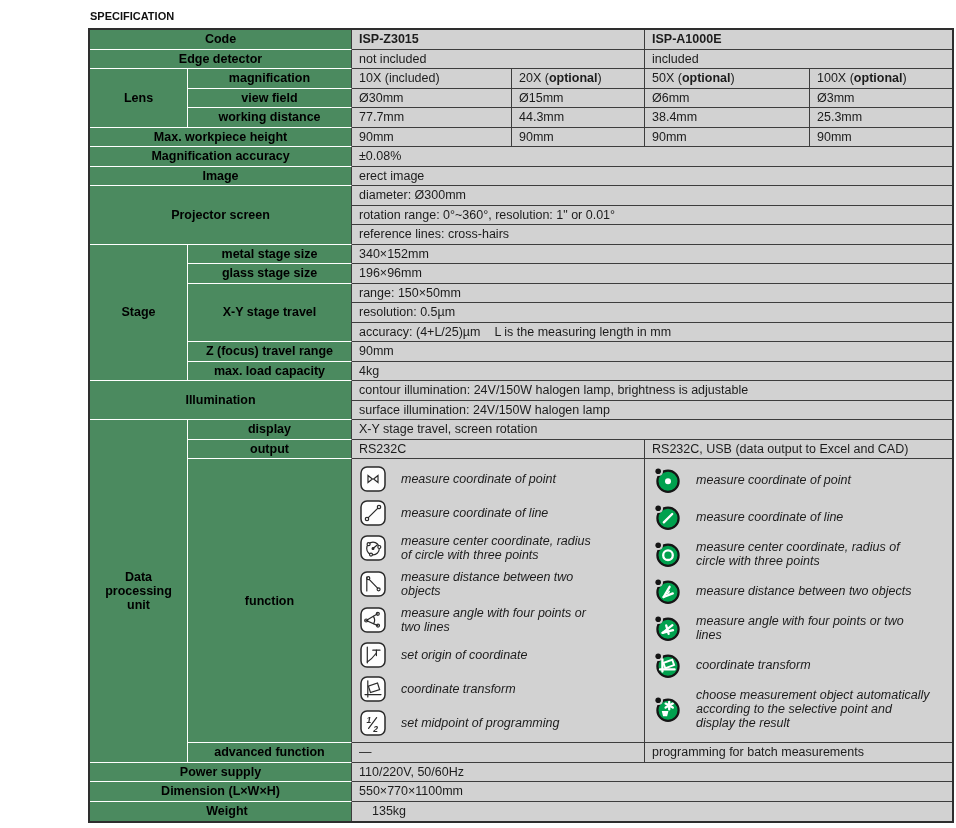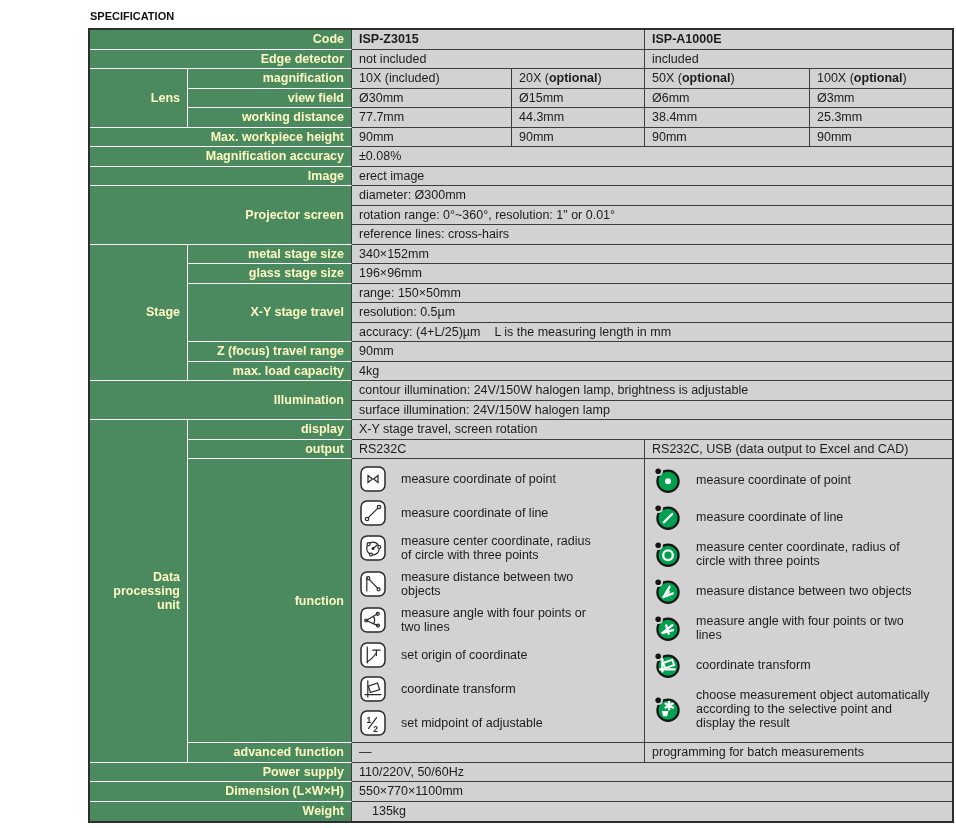--- a/index.html
+++ b/index.html
@@ -17,36 +17,36 @@
     position:absolute; left:88px; top:28px;
     border:2px solid #2e2e2e;
   }
   table { border-spacing:0; table-layout:fixed; width:862px; }
   th, td {
     font-size:12.5px; line-height:14px; padding:2px 7px;
     vertical-align:middle; overflow:hidden;
   }
   tr.rh { height:19.5px; }
   .g {
-    background:var(--green,#4b8a5f); color:#fef9c3; font-weight:bold; text-align:right;
+    background:var(--green,#4b8a5f); color:#000000; font-weight:bold; text-align:center;
     border-right:1px solid #3d3d3d; border-bottom:1px solid #fff;
   }
   .gw { border-right:1px solid #fff; }
   .v {
     background:var(--gray,#d2d2d2); color:#1c1c1c; font-weight:normal;
     border-right:1px solid #3d3d3d; border-bottom:1px solid #3d3d3d;
   }
   .b { font-weight:bold; }
   .lc { border-right:none !important; }
   tr:last-child th, tr:last-child td { border-bottom:none;padding-left:20px; }
   .fn-cell { vertical-align:top; padding:7px 4px 6px 8px; }
   .fn-list { display:flex; flex-direction:column; }
   .fn-list.left  { gap:8px; }
   .fn-list.right { gap:9px; }
-  .fn-item { display:flex; align-items:center; gap:15px; }
+  .fn-item { display:flex; align-items:center; gap:15px;font-style:italic; }
   .fn-icon { flex:0 0 auto; display:inline-flex; }
   .fn-label { display:block; }
   .fn-list.left  .fn-label { max-width:200px; }
   .fn-list.right .fn-label { max-width:235px; }
 </style>
 </head>
 <body>
 
 <div class="page-title">SPECIFICATION</div>
 
@@ -280,21 +280,21 @@
                 <span class="fn-icon">
                   <svg width="26" height="26" viewBox="0 0 26 26">
                     <rect x="1" y="1" width="24" height="24" rx="6" fill="#fdfdfd" stroke="#2a2a2a" stroke-width="1.5"></rect>
                     <g stroke="#2a2a2a" stroke-width="1.2" fill="none" stroke-linecap="round">
                       <line x1="8.6" y1="18.4" x2="16.6" y2="7.6"></line>
                       <text x="6.6" y="13" font-size="8.5" font-family="Liberation Sans, sans-serif" fill="#2a2a2a" stroke="none" font-weight="bold">1</text>
                       <text x="13.2" y="21.5" font-size="8.5" font-family="Liberation Sans, sans-serif" fill="#2a2a2a" stroke="none" font-weight="bold">2</text>
                     </g>
                   </svg>
                 </span>
-                <span class="fn-label">set midpoint of adjustable</span>
+                <span class="fn-label">set midpoint of programming</span>
               </div>
             </div>
     </td>
     <td class="v fn-cell lc" colspan="2">
       <div class="fn-list right" id="fn-right">
               <div class="fn-item">
                 <span class="fn-icon">
                   <svg width="28" height="28" viewBox="0 0 28 28">
                     <circle cx="15" cy="15.2" r="10.6" fill="#00a14e" stroke="#151515" stroke-width="2.2"></circle>
                     <circle cx="5.6" cy="5.6" r="4.4" fill="#d2d2d2"></circle>

